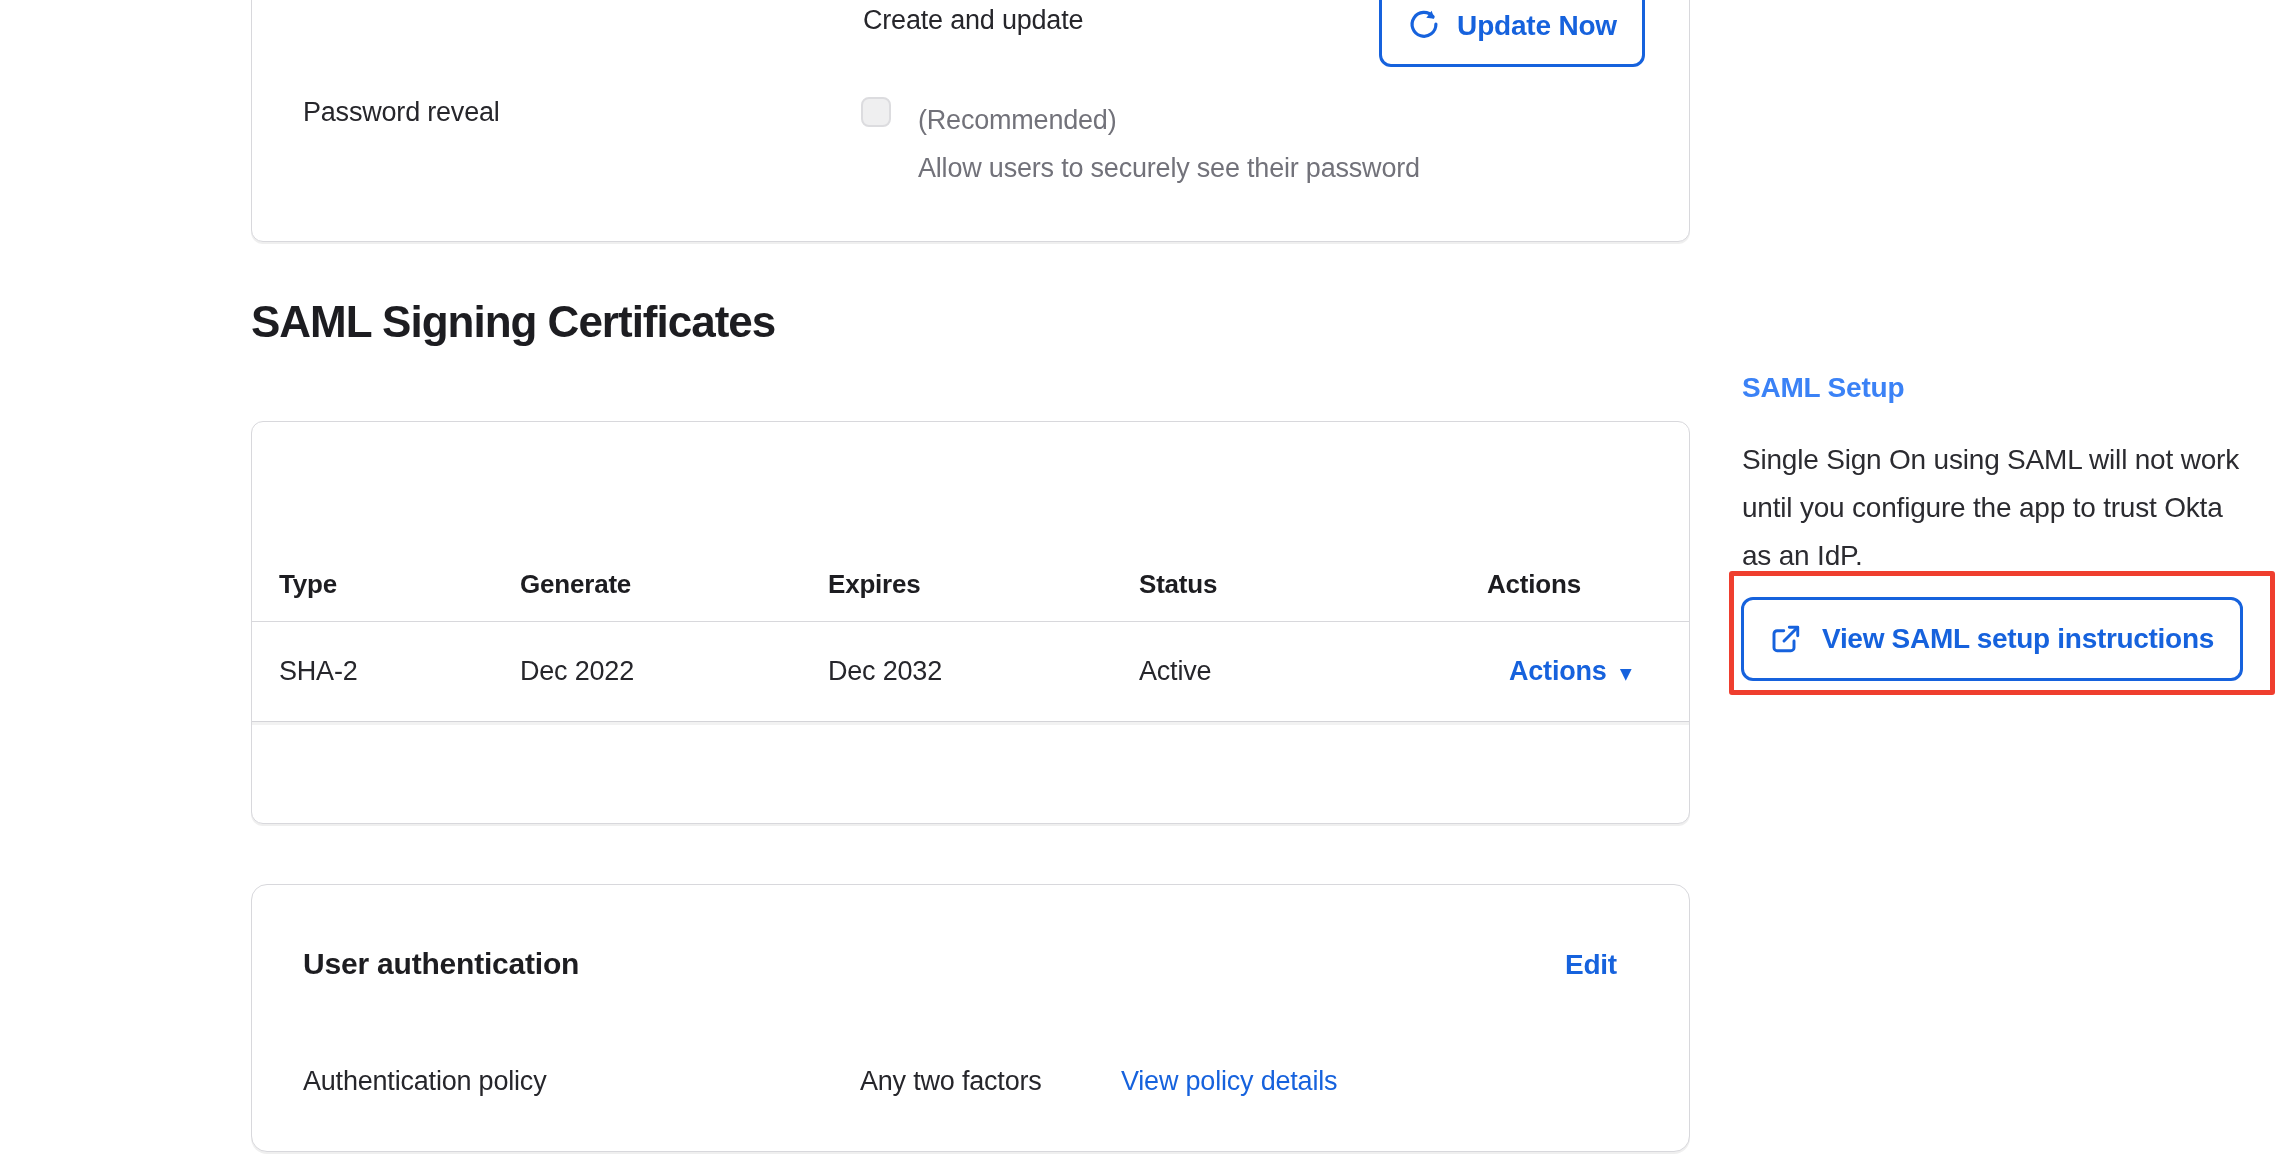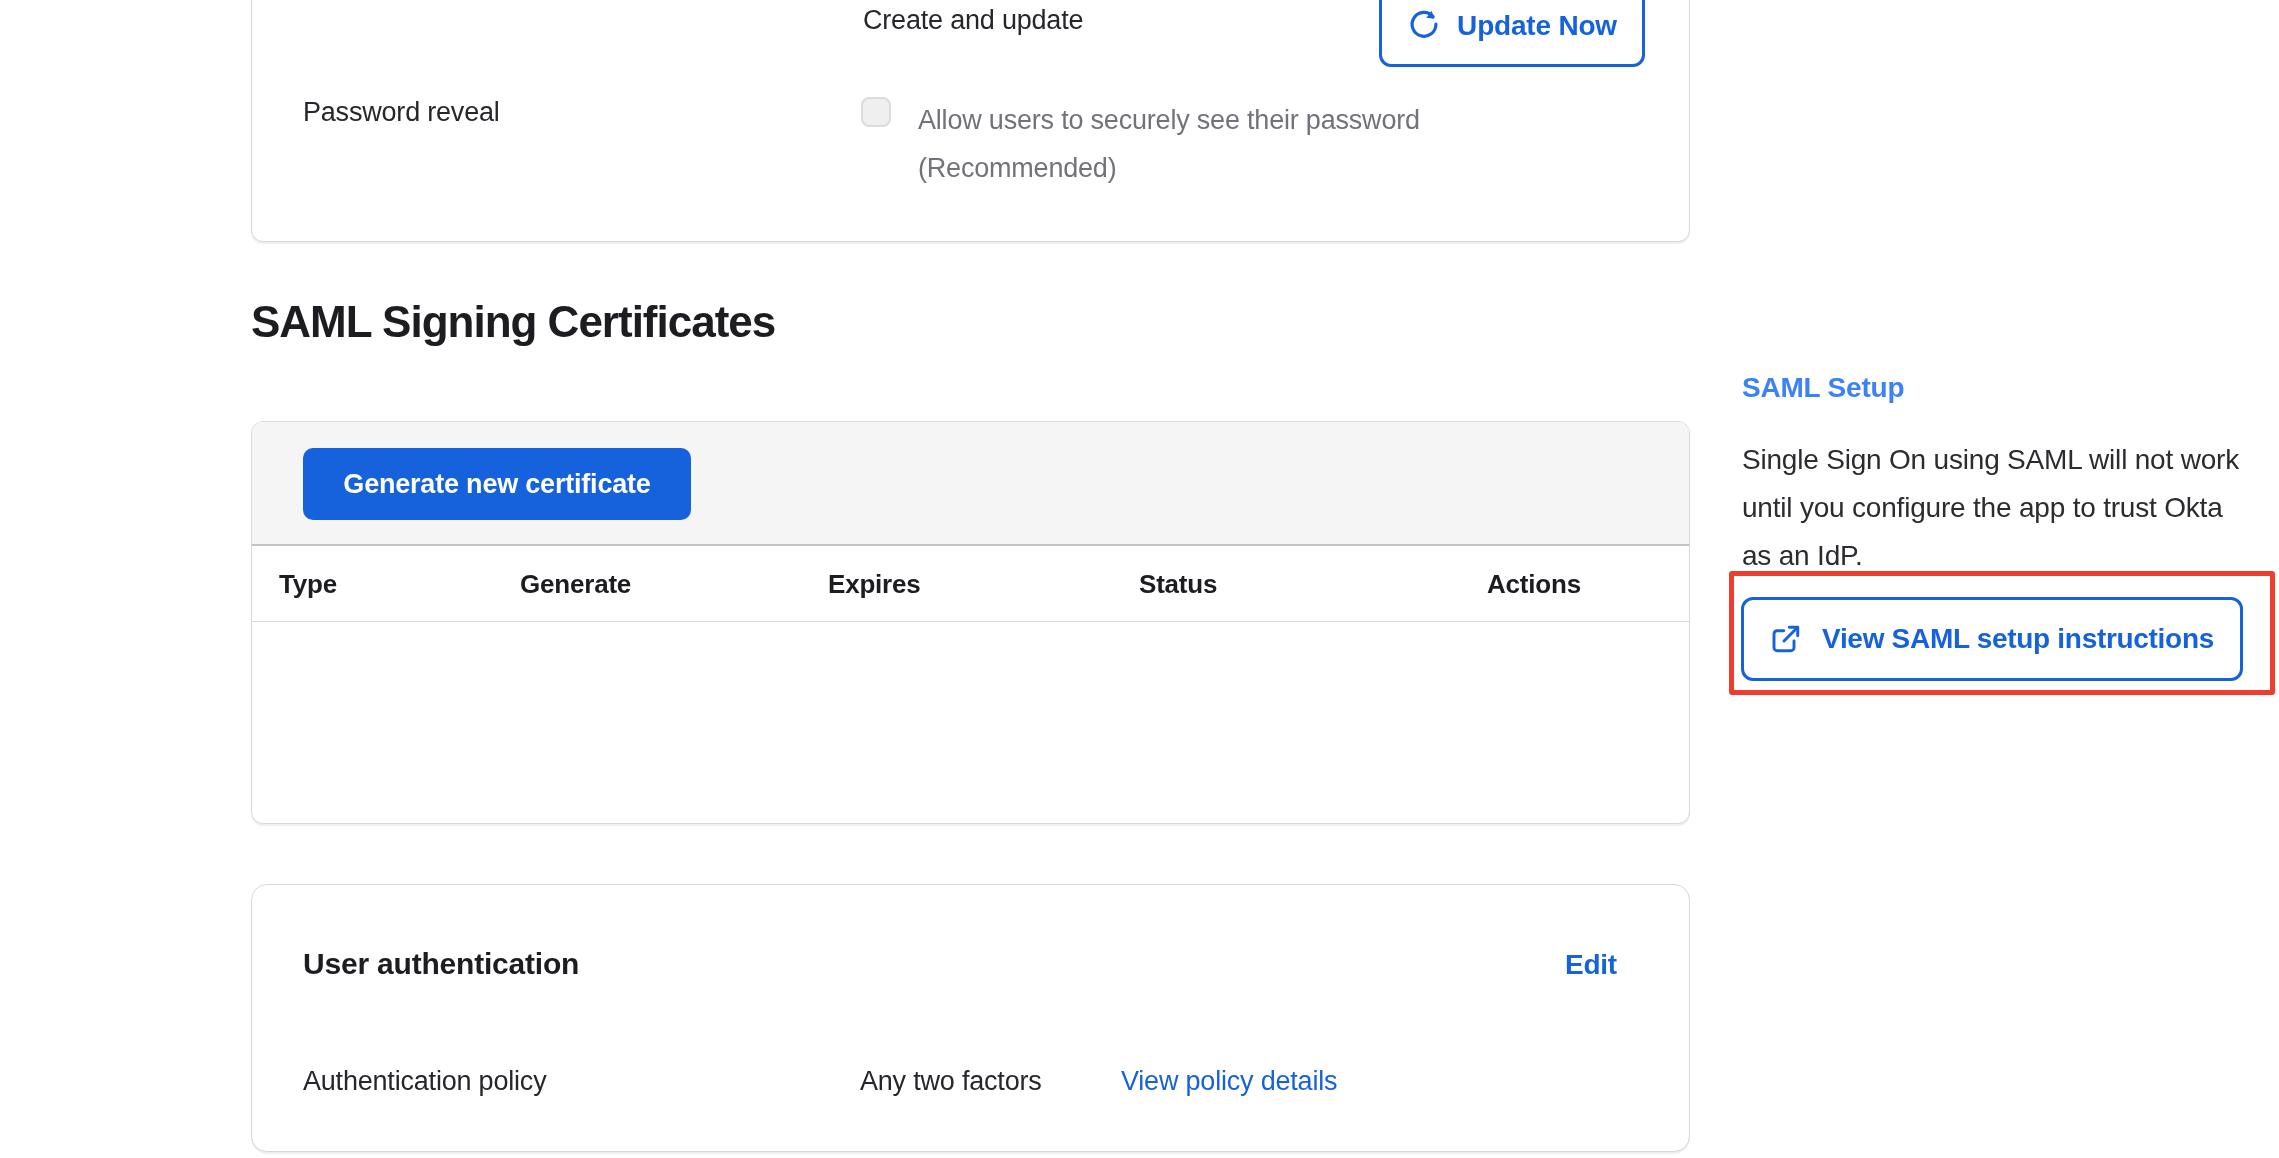--- a/index.html
+++ b/index.html
@@ -116,50 +116,63 @@
         <path d="M24.6 8.2 A11.2 11.2 0 1 0 27.2 15.2" fill="none" stroke="#1662dd" stroke-width="3" stroke-linecap="round"></path>
         <path d="M23.2 2.6 L25.6 10 L18.2 9.2 Z" fill="#1662dd"></path>
       </svg>
     </span>
     <span>Update Now</span>
   </div>
 
   <div class="abs setting-label" style="left:51px; top:118px;">Password reveal</div>
   <div class="checkbox"></div>
   <div class="cb-text">
+    <span>(Recommended)</span>
     <span>Allow users to securely see their password</span>
-    <span>(Recommended)</span>
   </div>
 </section>
 
 <h1 id="page-title">SAML Signing Certificates</h1>
 
 <section class="card" id="table-card">
-  <div id="table-toolbar">
-    <button id="generate-btn">Generate new certificate</button>
-  </div>
 
   <table id="cert-table">
     <colgroup>
         <col style="width:243px">
         <col style="width:312px">
         <col style="width:312px">
         <col style="width:356px">
         <col>
       </colgroup>
     <thead>
       <tr>
         <th class="col-type">Type</th>
         <th class="col-created">Generate</th>
         <th class="col-expires">Expires</th>
         <th class="col-status">Status</th>
         <th class="col-actions">Actions</th>
       </tr>
     </thead>
     <tbody>
+      <tr>
+        <td class="col-type">SHA-2</td>
+        <td class="col-created">Dec 2022</td>
+        <td class="col-expires">Dec 2032</td>
+        <td class="col-status">
+          <div class="status-wrap">
+            <span>Active</span>
+          </div>
+        </td>
+        <td class="col-actions">
+          <a class="actions-link">
+            <span>Actions</span>
+            <span class="caret">▾</span>
+          </a>
+        </td>
+      </tr>
     </tbody>
   </table>
 </section>
 
 <h3 id="saml-setup-title">SAML Setup</h3>
 <p id="saml-setup-desc">Single Sign On using SAML will not work until you configure the app to trust Okta as an IdP.</p>
 
 <div id="annotation-box">
   <div id="view-saml-btn">
     <span>

